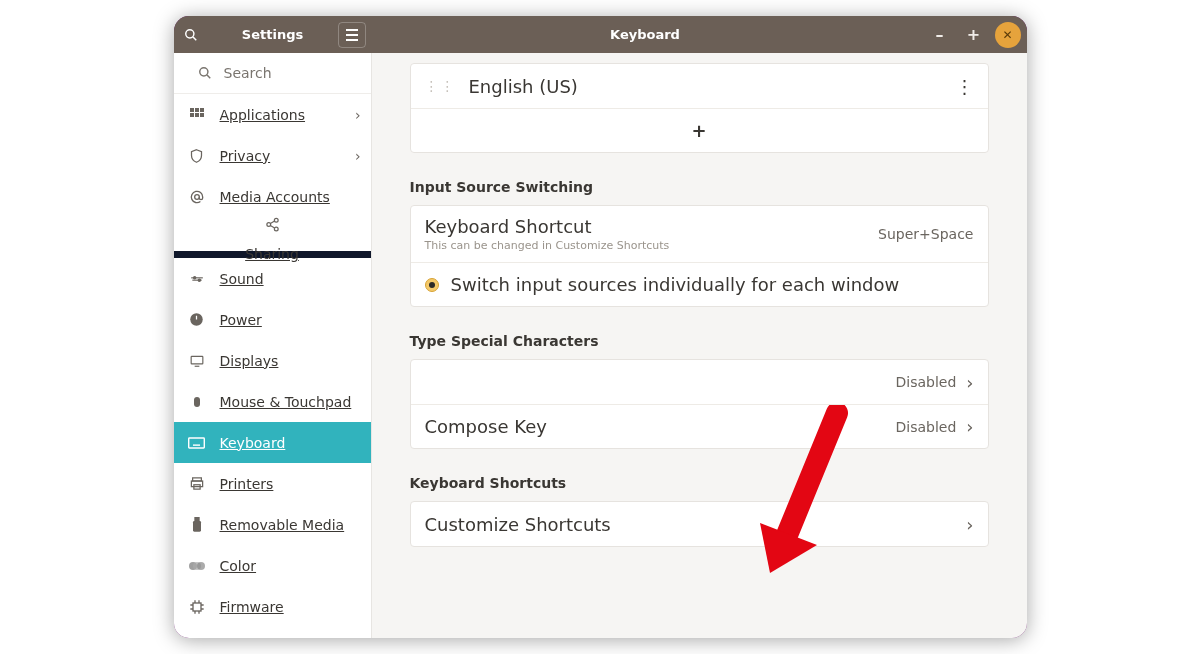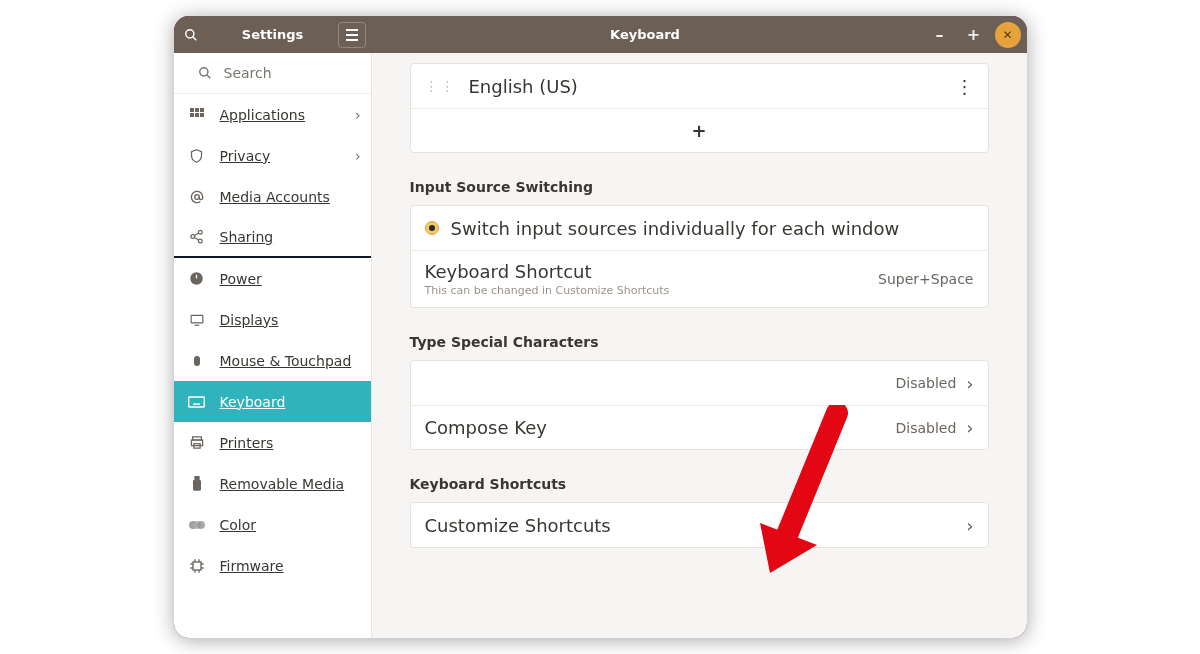--- a/index.html
+++ b/index.html
@@ -15,21 +15,21 @@
   .tb-right { display: flex; align-items: center; padding-right: 6px; }
   .winctrl { width: 26px; height: 26px; border-radius: 50%; display: flex; align-items: center; justify-content: center; margin-left: 8px; font-size: 12px; }
   .winctrl.close { background: #e6a33c; color: #5a3a08; font-weight: bold; }
   .winctrl.min, .winctrl.max { color: #f0ece8; font-weight: bold; font-size: 16px; }
   .hamb { border: 1px solid rgba(255,255,255,0.25); border-radius: 4px; width: 28px; height: 26px; margin-right: 6px; display:flex;align-items:center;justify-content:center; }
   
   .content { flex: 1; display: flex; overflow: hidden; }
   .sidebar { width: 198px; background: #fff; border-right: 1px solid #e7e5e2; display: flex; flex-direction: column; }
   .search-row { height: 41px; border-bottom: 1px solid #efedea; display: flex; align-items: center; padding: 0 24px; color: #7a756f; font-size: 14px; gap: 12px; }
   .sb-item { height: 41px; display: flex; align-items: center; padding: 0 14px; gap: 14px; font-size: 14px; color: #3a3733; border-bottom: 0px solid #f1efec; cursor: pointer; position: relative; text-decoration: underline; }
-  .sb-sep { border-bottom: 2px solid #0f172a; }
+  .sb-sep { border-bottom: 7px solid #0f172a; flex-direction: column; }
   .sb-item .chev { position: absolute; right: 10px; color: #6a655f; }
   .sb-item.active { background: #31b3bd; color: #fff; }
   .sb-icon { width: 18px; height: 18px; display: inline-flex; align-items:center; justify-content:center; color:#6a655f; }
   .sb-item.active .sb-icon { color: #fff; }
   
   .panel { flex: 1; overflow-y: auto; background: #f6f5f3; padding: 0 38px 30px 38px; position: relative; }
   .group { margin-top: 26px; }
   .group-first { margin-top: 10px; }
   .group-title { font-weight: 700; font-size: 14px; color: #3a3733; margin-bottom: 10px; }
   .card { background: #fff; border: 1px solid #e6e3df; border-radius: 4px; overflow: hidden; }
@@ -141,20 +141,31 @@
               <circle cx="6" cy="12" r="3"></circle>
               <circle cx="18" cy="19" r="3"></circle>
               <line x1="8.6" y1="10.5" x2="15.4" y2="6.5"></line>
               <line x1="8.6" y1="13.5" x2="15.4" y2="17.5"></line>
             </svg>
         </span>
         <span>Sharing</span>
       </div>
       <div class="sb-item">
         <span class="sb-icon">
+          <svg width="16" height="14" viewBox="0 0 24 24" fill="none" stroke="currentColor" stroke-width="2">
+              <line x1="2" y1="10" x2="22" y2="10"></line>
+              <line x1="4" y1="14" x2="20" y2="14"></line>
+              <circle cx="8" cy="10" r="2" fill="currentColor"></circle>
+              <circle cx="16" cy="14" r="2" fill="currentColor"></circle>
+            </svg>
+        </span>
+        <span>Sound</span>
+      </div>
+      <div class="sb-item">
+        <span class="sb-icon">
           <svg width="15" height="15" viewBox="0 0 24 24" fill="currentColor">
               <circle cx="12" cy="12" r="10"></circle>
               <line x1="12" y1="6" x2="12" y2="12" stroke="#fff" stroke-width="2"></line>
             </svg>
         </span>
         <span>Power</span>
       </div>
       <div class="sb-item">
         <span class="sb-icon">
           <svg width="16" height="14" viewBox="0 0 24 24" fill="none" stroke="currentColor" stroke-width="2">
@@ -244,29 +255,29 @@
         </div>
         <div class="row add-row">
           <span>+</span>
         </div>
       </div>
 
       <div class="group">
         <div class="group-title">Input Source Switching</div>
         <div class="card">
           <div class="row">
-            <span class="radio selected"></span>
-            <span class="title">Switch input sources individually for each window</span>
-          </div>
-          <div class="row">
             <div>
               <div class="title">Keyboard Shortcut</div>
               <div class="sub">This can be changed in Customize Shortcuts</div>
             </div>
             <span class="right">Super+Space</span>
+          </div>
+          <div class="row">
+            <span class="radio selected"></span>
+            <span class="title">Switch input sources individually for each window</span>
           </div>
         </div>
       </div>
 
       <div class="group">
         <div class="group-title">Type Special Characters</div>
         <div class="card">
           <div class="row">
             <span class="right">
               <span>Disabled</span>

